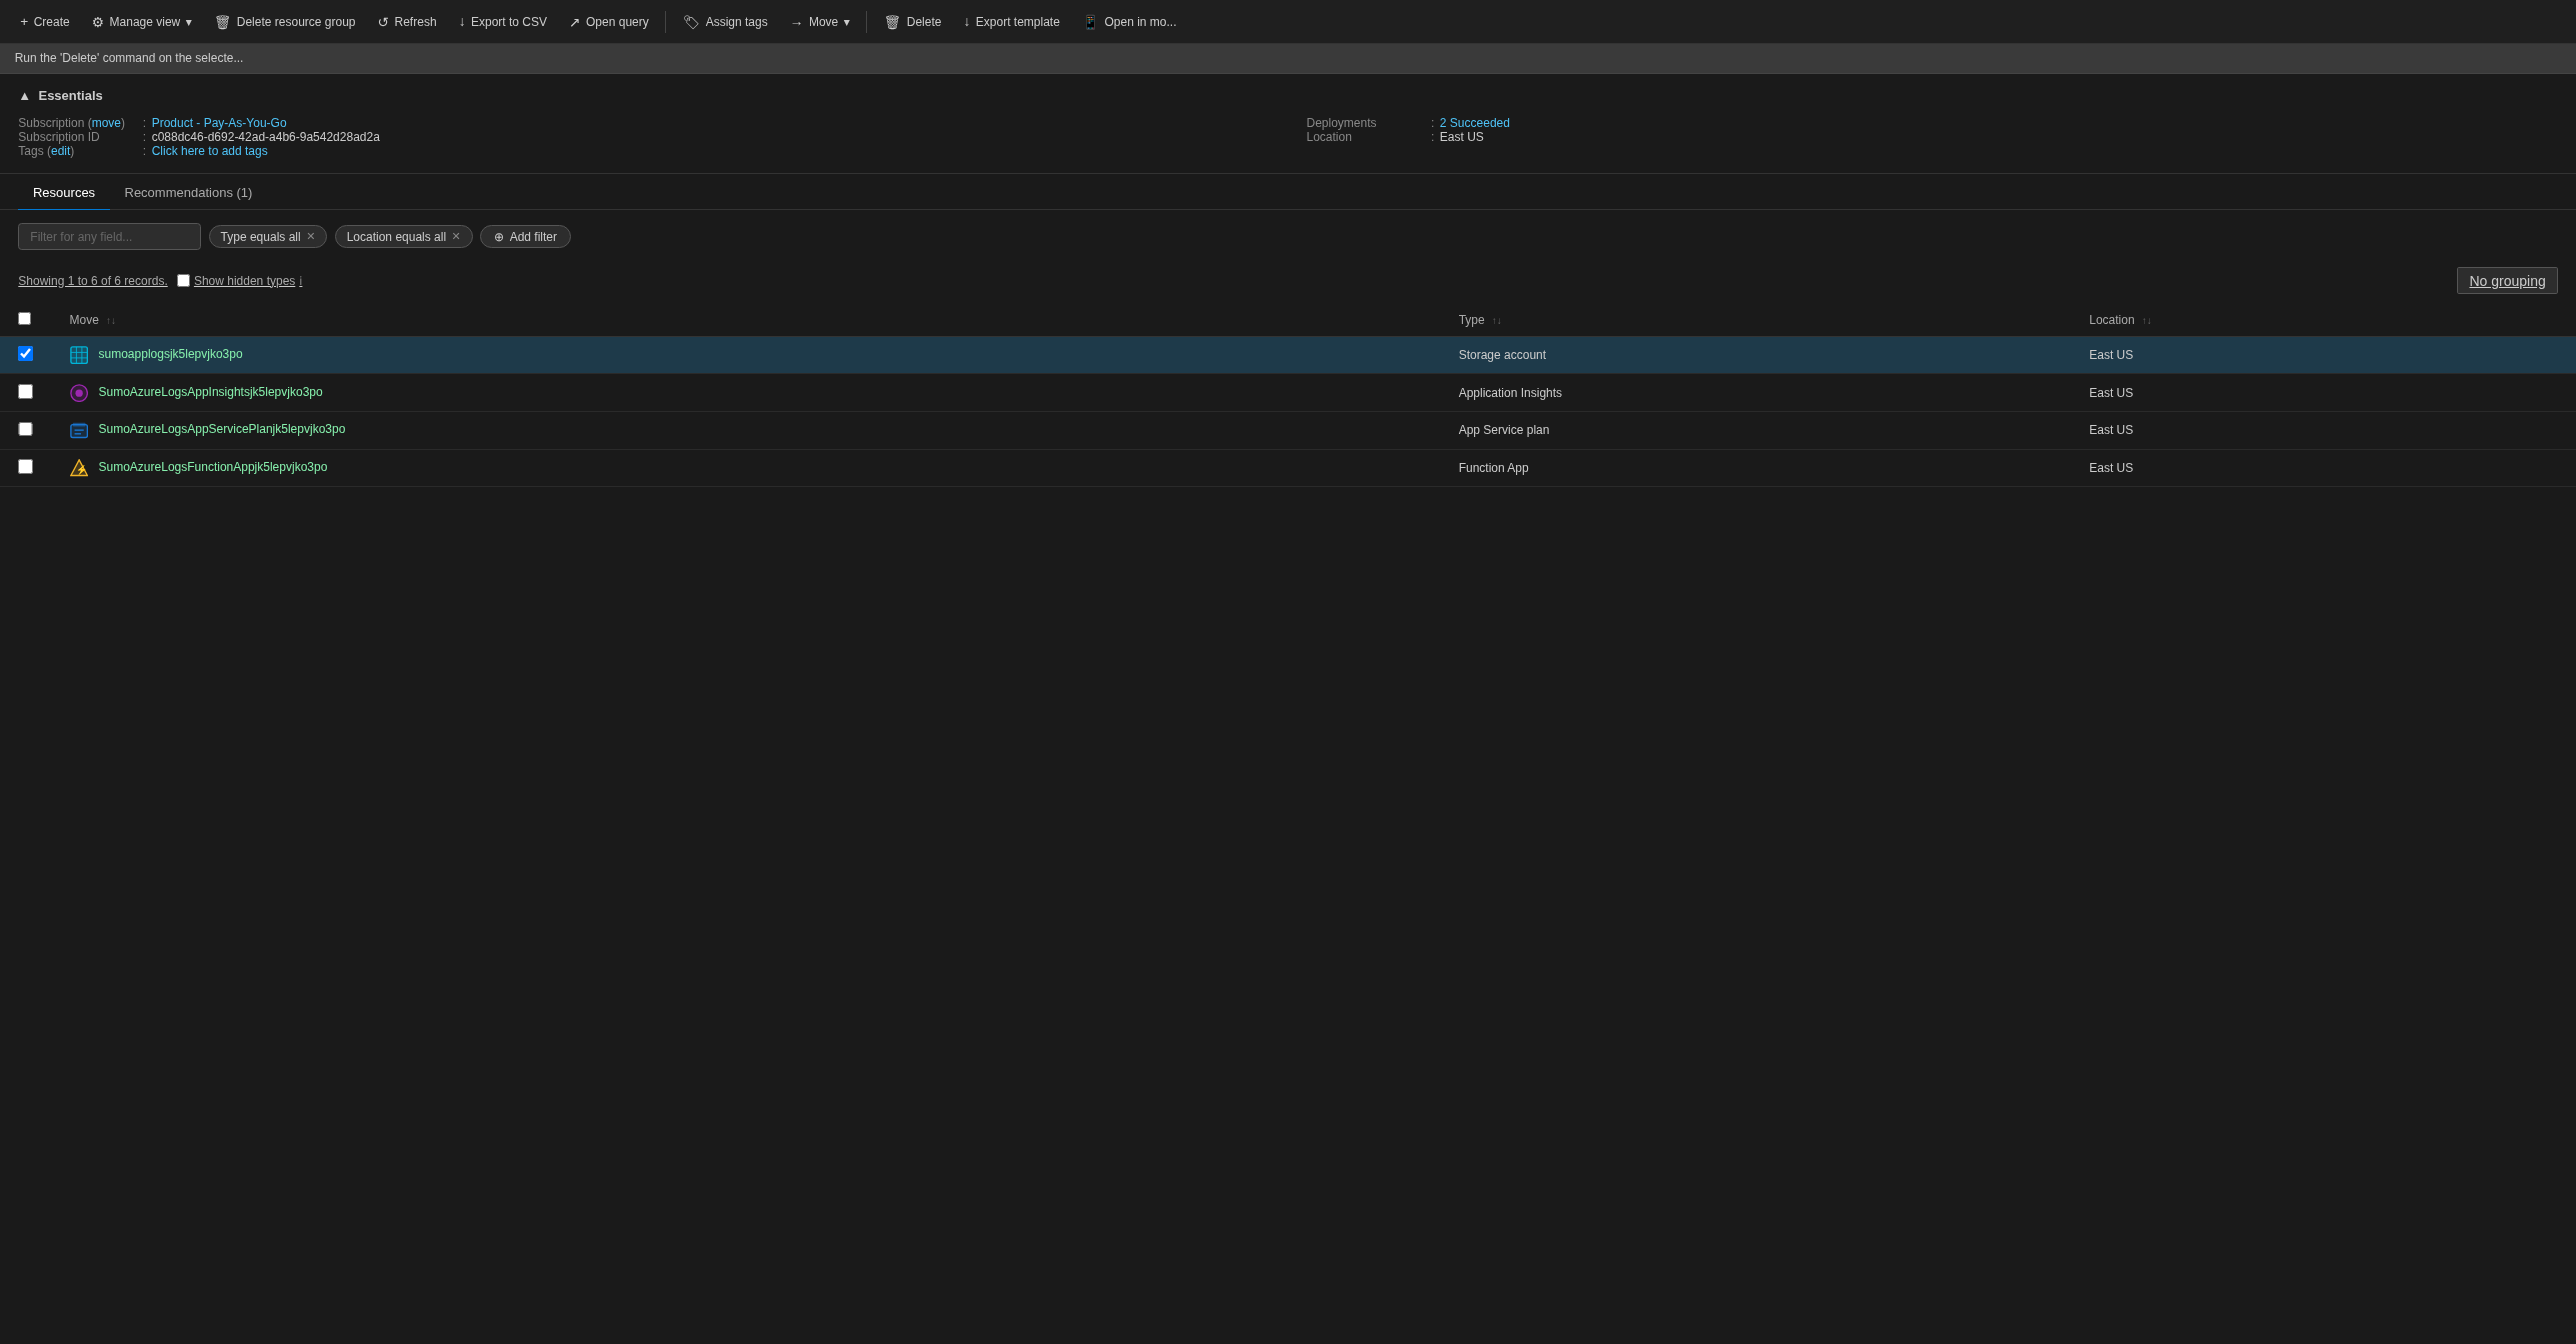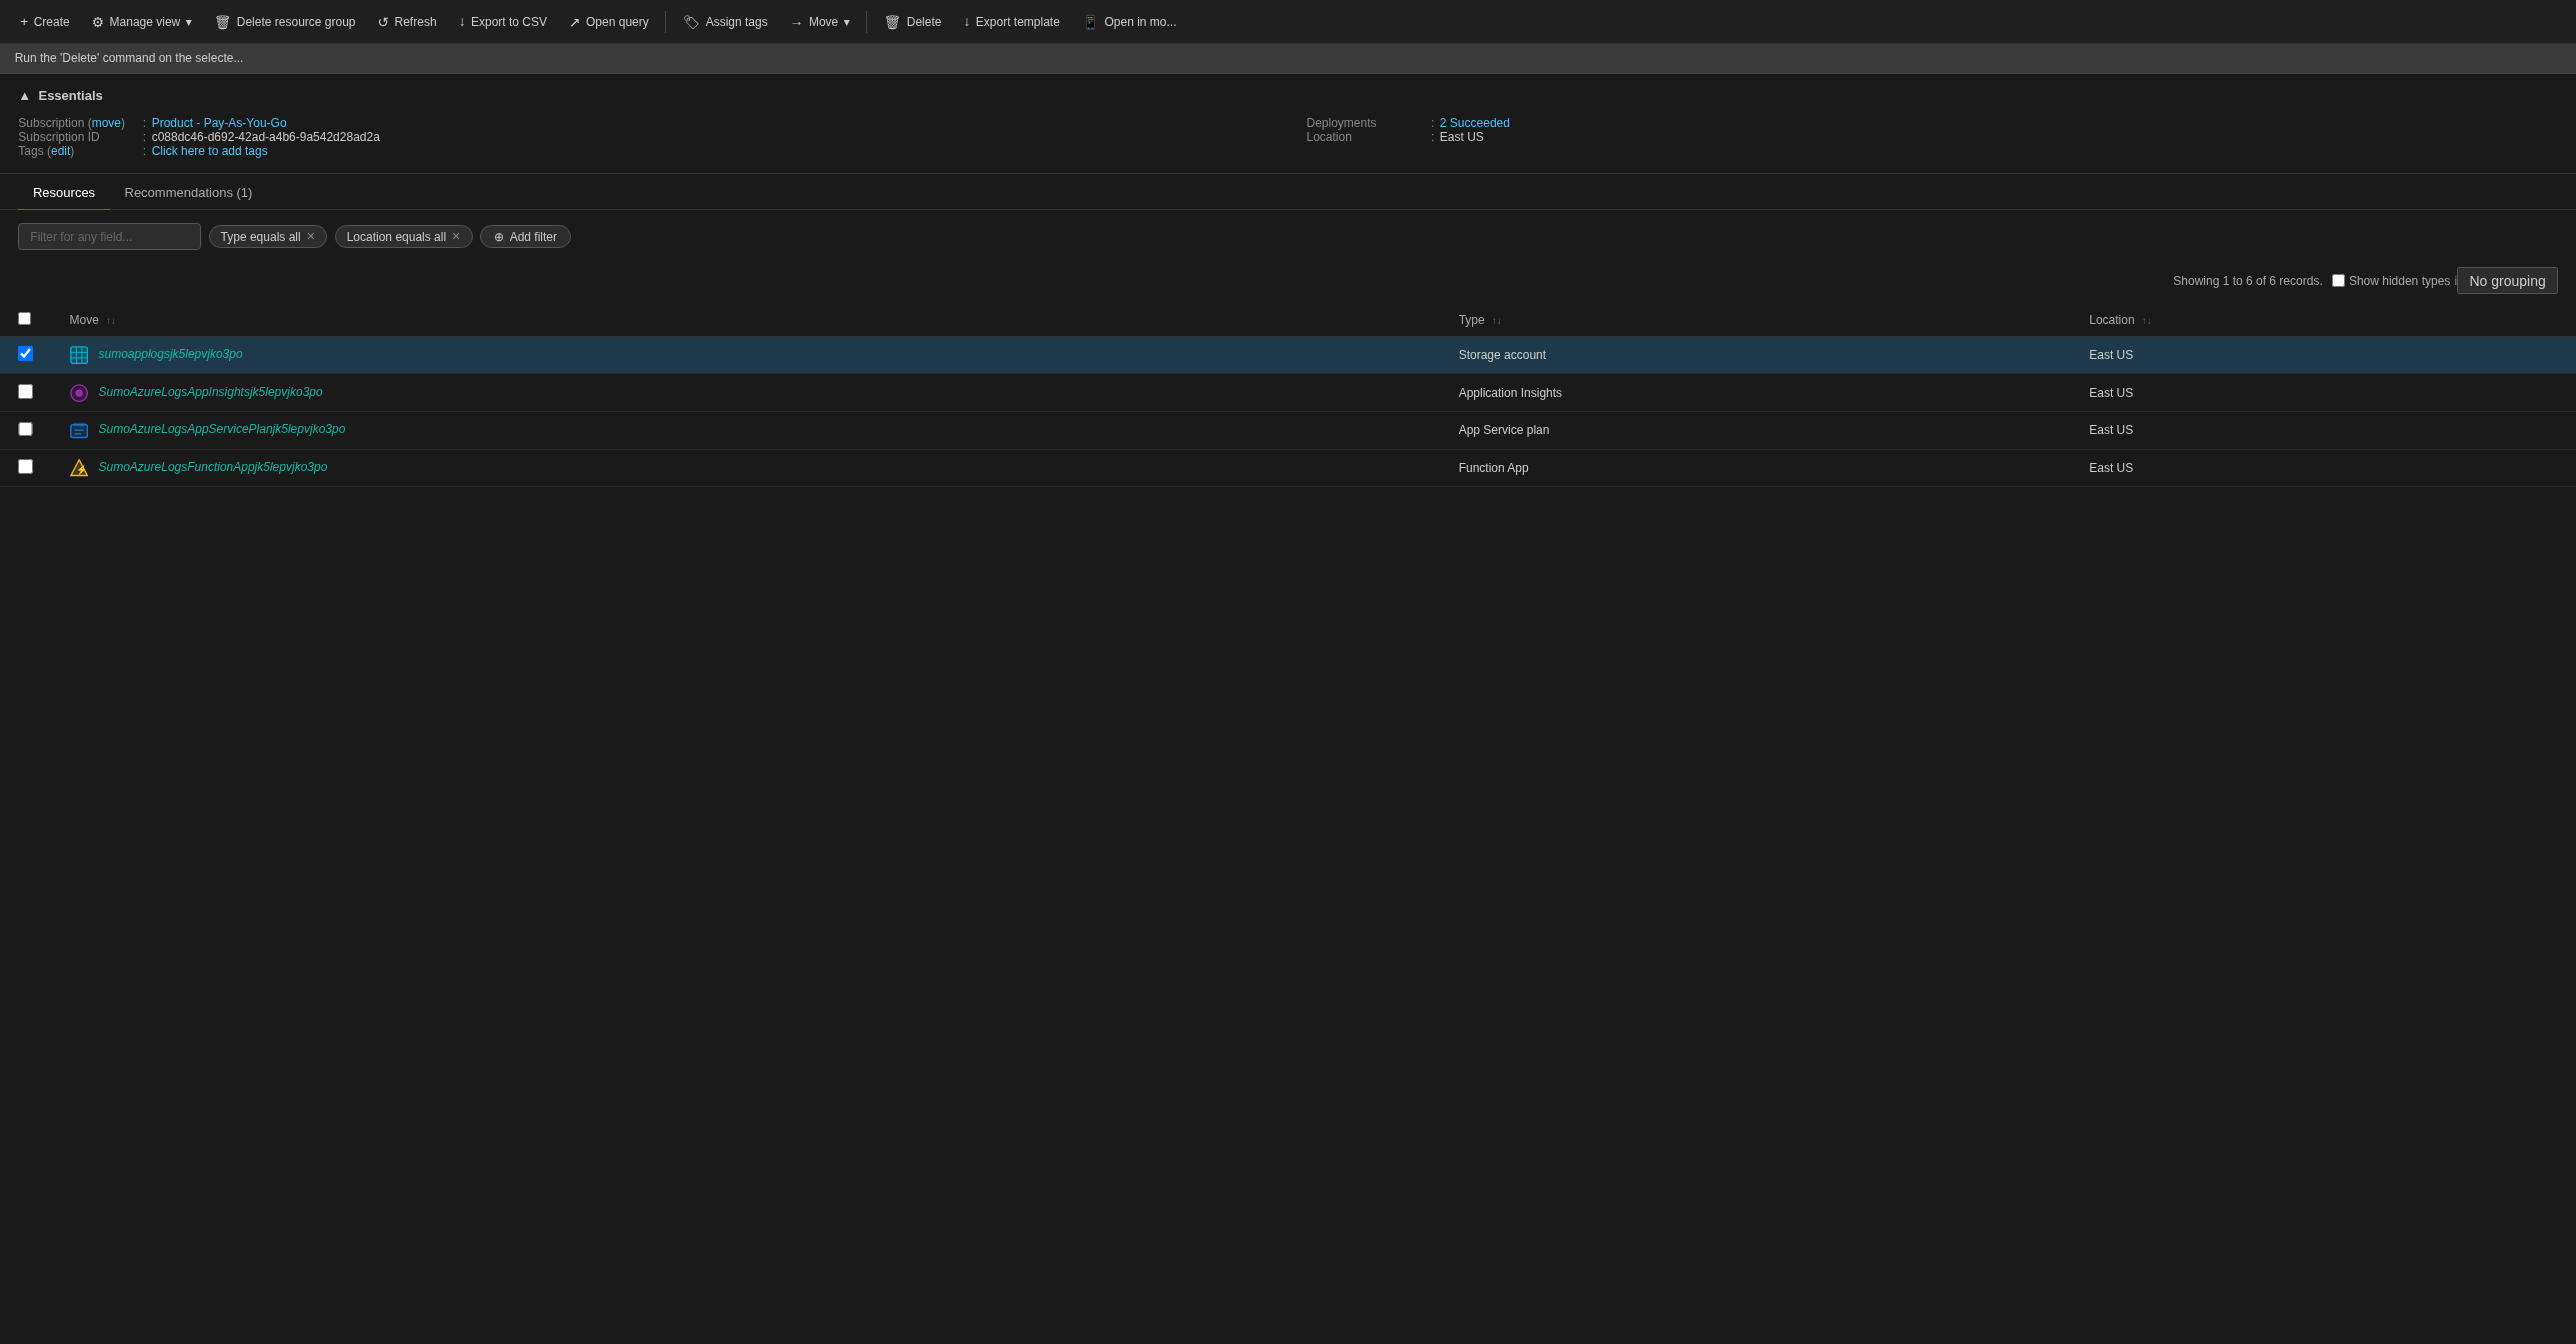--- a/index.html
+++ b/index.html
@@ -150,22 +150,23 @@
       padding: 3.7px 13px;
       font-size: 12px;
       color: #ccc;
       cursor: pointer;
     }
 
     
     .records-bar {
       display: flex;
       align-items: center;
-      justify-content: flex-end;
+      justify-content: space-between;
       padding: 3.7px 18.3px 11px;
+      text-decoration: underline;
     }
     .records-bar-left {
       display: flex;
       align-items: center;
       gap: 9.2px;
       font-size: 12px;
       color: #aaa;
     }
     .show-hidden {
       display: flex;
@@ -230,24 +231,23 @@
       width: 18.3px;
       height: 18.3px;
       display: inline-flex;
       align-items: center;
       justify-content: center;
       margin-right: 7.3px;
       vertical-align: middle;
       font-size: 13px;
     }
     .resource-link {
-      color: #14b8a6;
+      color: #86efac;
       cursor: pointer;
       text-decoration: none;
-      font-style: italic;
     }
     .col-name { width: 55%; }
     .col-type { width: 25%; }
     .col-location { width: 20%; }
 
     .th-checkbox { width: 37px; }
   </style>
 </head>
 <body>
 

